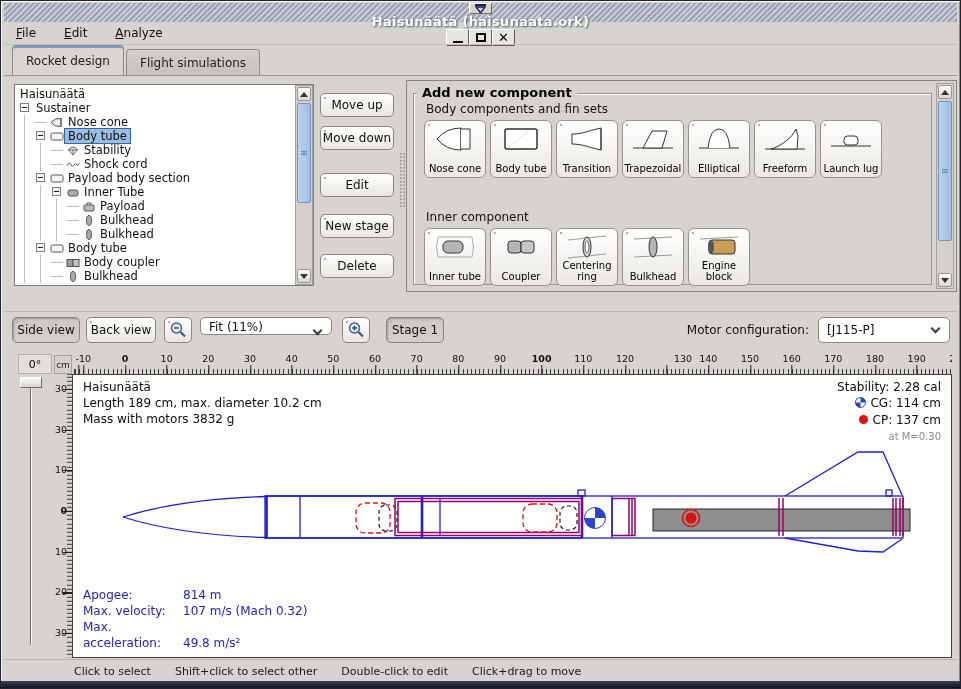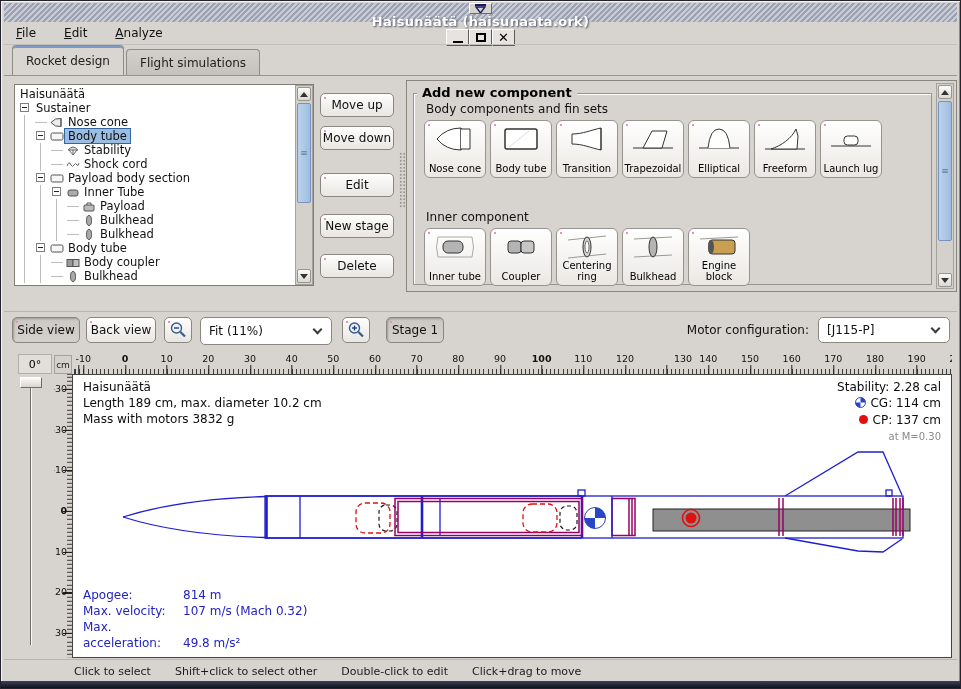--- a/index.html
+++ b/index.html
@@ -491,21 +491,21 @@
   <div class="toolbar2">
     <div class="btn pressed" style="left:8px; top:5px; width:68px; height:26px;">Side view</div>
     <div class="btn" style="left:82px; top:5px; width:70px; height:26px;">Back view</div>
     <div class="btn" style="left:160px; top:5px; width:28px; height:26px;">
       <svg width="18" height="18" viewBox="0 0 18 18">
         <circle cx="7.5" cy="7" r="5" fill="#eef2fa" stroke="#3a5a8c" stroke-width="1.4"></circle>
         <line x1="11.5" y1="11" x2="16" y2="15.5" stroke="#3a5a8c" stroke-width="2.2"></line>
         <line x1="5" y1="7" x2="10" y2="7" stroke="#1d3f77" stroke-width="1.4"></line>
       </svg>
     </div>
-    <div class="combo" style="left:196px; top:5px; width:132px; height:28px;">
+    <div class="combo" style="left:196px; top:5px; width:132px; height:18px;align-items:flex-end;">
       <span class="val">Fit (11%)</span>
       <span class="chev"></span>
     </div>
     <div class="btn" style="left:338px; top:5px; width:28px; height:26px;">
       <svg width="18" height="18" viewBox="0 0 18 18">
         <circle cx="7.5" cy="7" r="5" fill="#eef2fa" stroke="#3a5a8c" stroke-width="1.4"></circle>
         <line x1="11.5" y1="11" x2="16" y2="15.5" stroke="#3a5a8c" stroke-width="2.2"></line>
         <line x1="5" y1="7" x2="10" y2="7" stroke="#1d3f77" stroke-width="1.4"></line>
         <line x1="7.5" y1="4.5" x2="7.5" y2="9.5" stroke="#1d3f77" stroke-width="1.4"></line>
       </svg>

